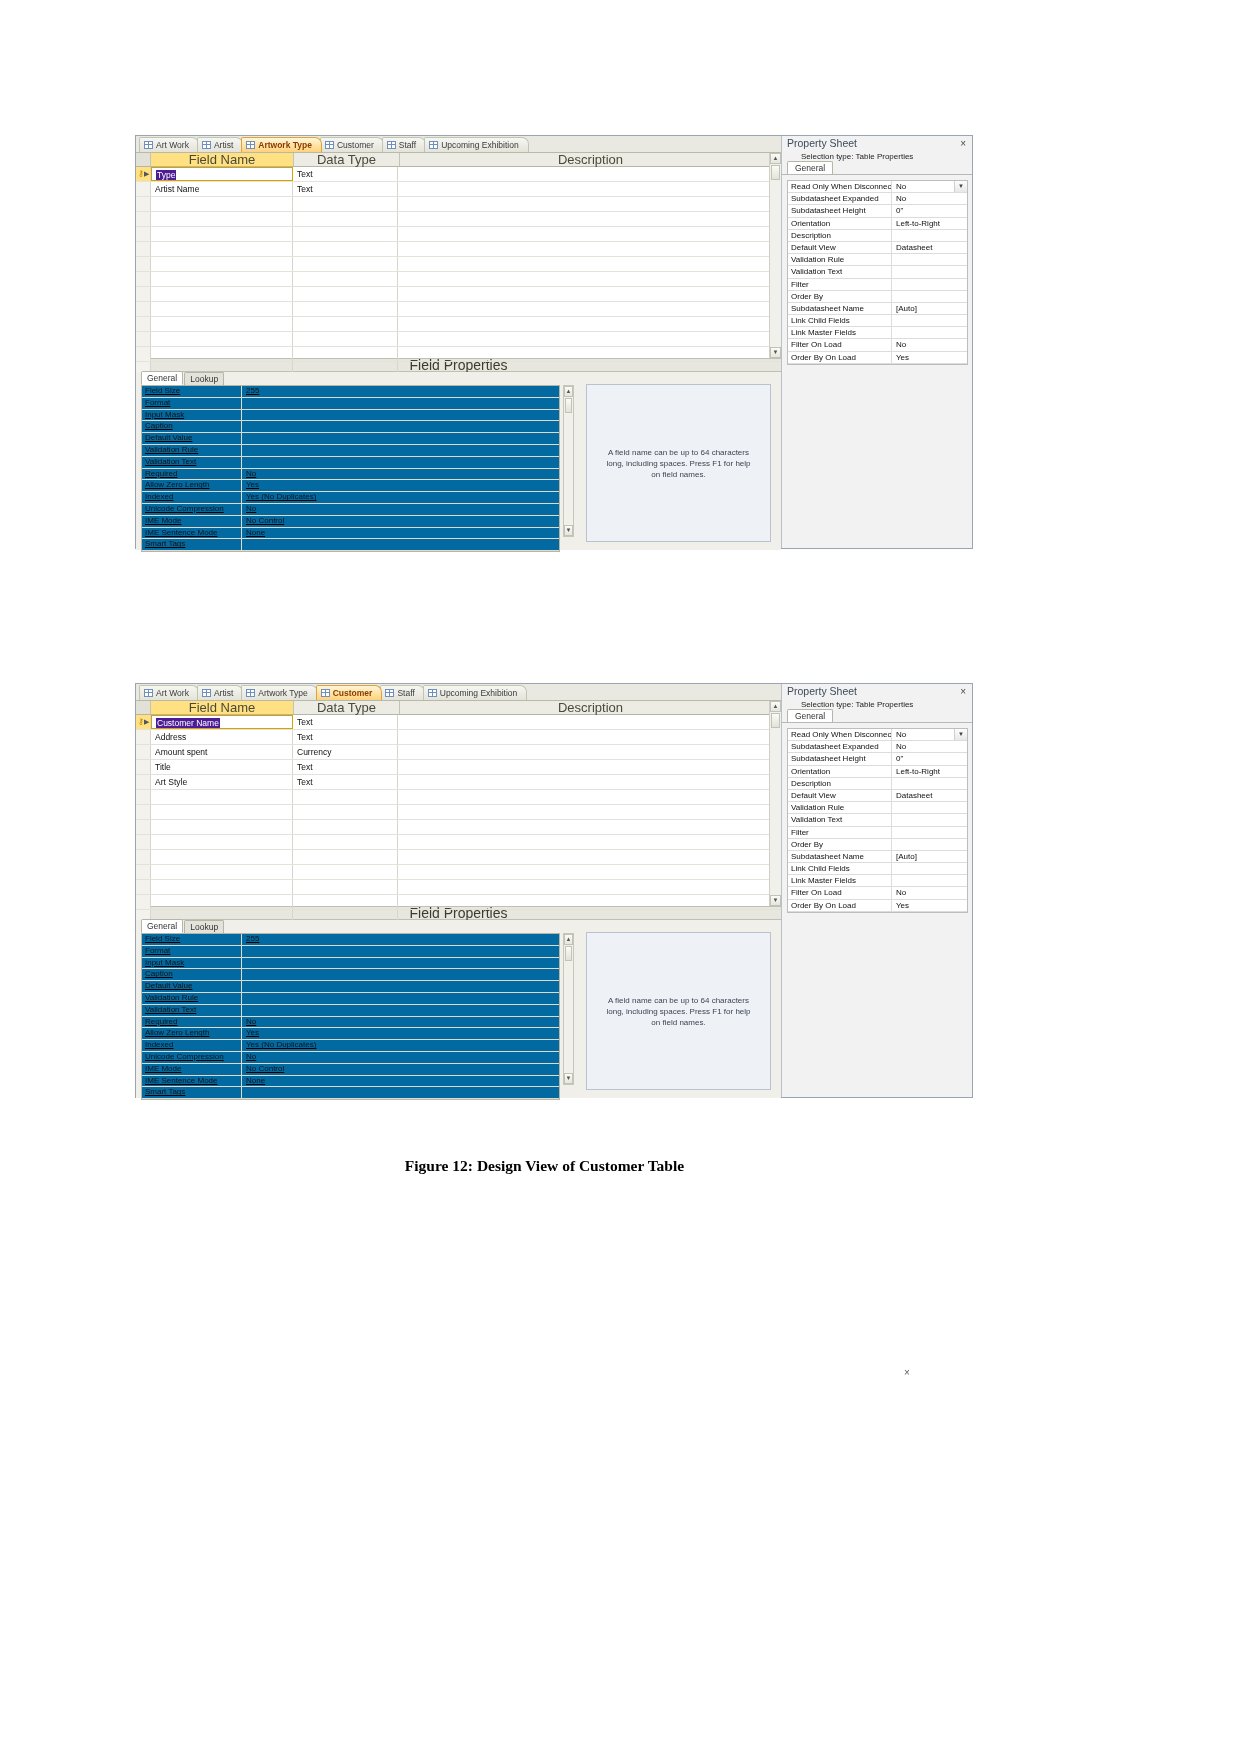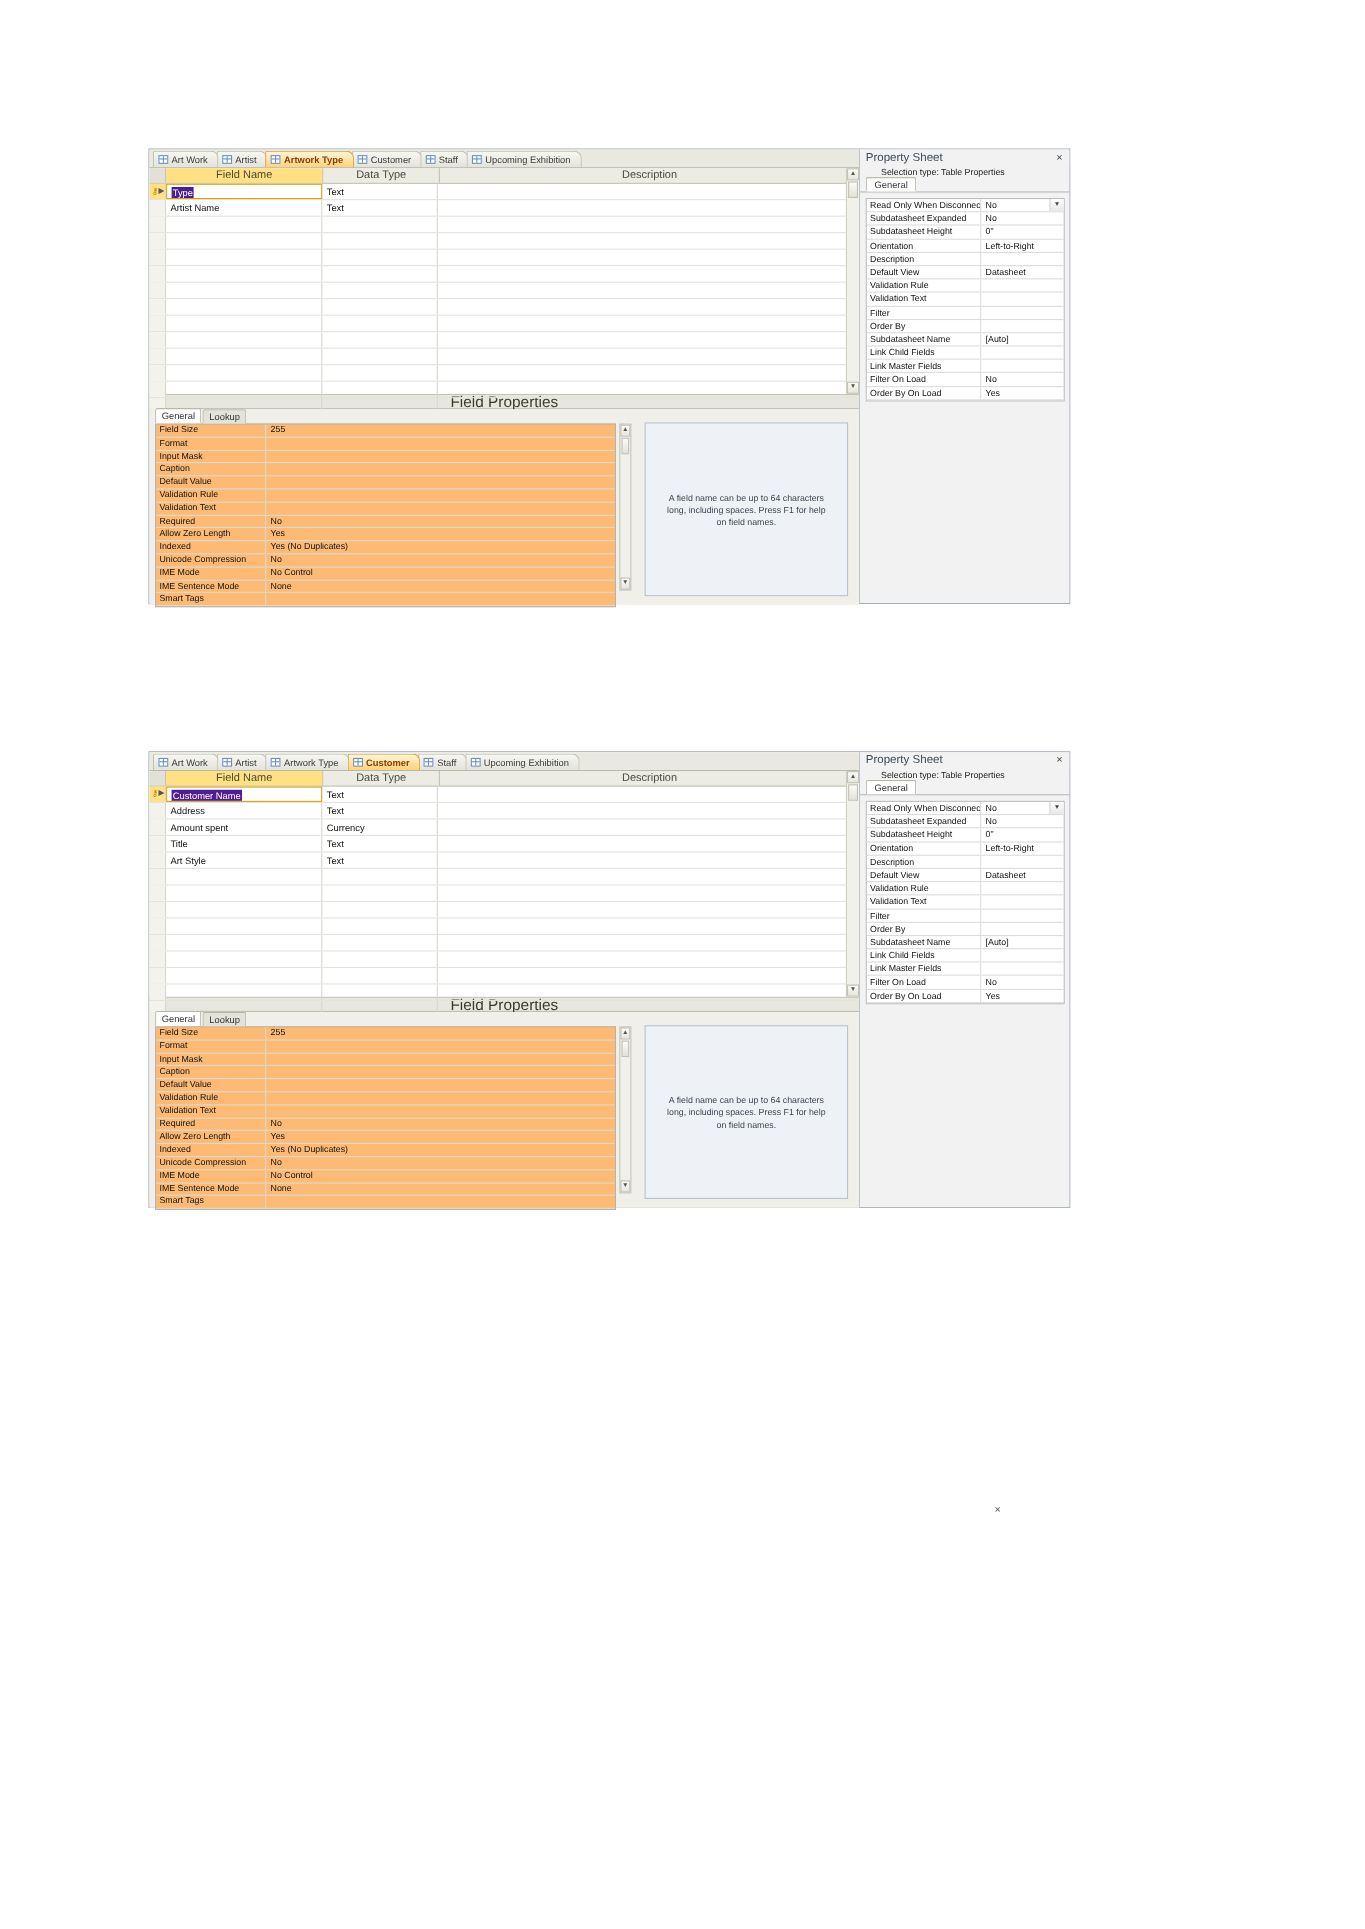--- a/index.html
+++ b/index.html
@@ -22,21 +22,21 @@
   .tab.active{background:linear-gradient(#fff6d8,#ffd27a);border-color:#e0a33a;color:#8a3b00;
               font-weight:bold;z-index:4;position:relative;}
   .tabico{width:9px;height:8px;background:#fff;border:1px solid #6f8fbf;box-sizing:border-box;
           display:block;position:relative;flex:0 0 auto;}
   .tabico::before{content:"";position:absolute;left:0;top:2px;width:100%;height:1px;background:#6f8fbf;}
   .tabico::after{content:"";position:absolute;left:3px;top:0;width:1px;height:100%;background:#6f8fbf;}
   .tabclose{position:absolute;right:5px;top:3px;font-size:10px;color:#5a5a5a;line-height:9px;}
 
   
   .gridwrap{position:relative;background:#fff;}
-  .ghead{display:flex;height:13px;background:#ecebe4;border-bottom:1px solid #b6b6a6;font-size:10px;}
+  .ghead{display:flex;height:13px;background:#ecebe4;border-bottom:1px solid #b6b6a6;font-size:13px;}
   .gh-sel{flex:0 0 14px;background:#e2e1d8;border-right:1px solid #c4c4b5;}
   .gh-fn{flex:0 0 142px;background:#ffe082;border-right:1px solid #c4c4b5;text-align:center;color:#4a4a3a;line-height:13px;}
   .gh-dt{flex:0 0 105px;background:#ecebe4;border-right:1px solid #c4c4b5;text-align:center;color:#4a4a3a;line-height:13px;}
   .gh-de{flex:1 1 auto;background:#ecebe4;text-align:center;color:#4a4a3a;line-height:13px;}
 
   .grow{display:flex;height:14px;font-size:8.5px;border-bottom:1px solid #e3e3dc;}
   .g-sel{flex:0 0 14px;border-right:1px solid #d6d6cc;background:#f3f2ec;position:relative;}
   .g-fn{flex:0 0 142px;border-right:1px solid #d6d6cc;padding-left:4px;line-height:14px;color:#111;box-sizing:border-box;}
   .g-dt{flex:0 0 105px;border-right:1px solid #d6d6cc;padding-left:4px;line-height:14px;color:#111;box-sizing:border-box;}
   .g-de{flex:1 1 auto;line-height:14px;}
@@ -54,21 +54,21 @@
   .fpbar{height:12px;background:#e7e7df;border-top:1px solid #bfbfb2;border-bottom:1px solid #bfbfb2;
          font-size:14px;text-align:center;line-height:12px;color:#3b3b30;}
 
   
   .fpwrap{position:relative;background:#f0efe9;display:flex;}
   .fpleft{position:relative;flex:0 0 auto;box-sizing:border-box;}
   .fptabs{display:flex;align-items:flex-end;height:13px;padding-left:5px;box-sizing:border-box;}
   .fptab{font-size:8.5px;padding:0 5px;height:12px;line-height:12px;border:1px solid #b6b6a8;border-bottom:none;
          background:#e4e3db;color:#333;border-radius:2px 2px 0 0;margin-right:1px;}
   .fptab.active{background:#fff;border-bottom:1px solid #fff;position:relative;z-index:2;}
-  .fptable{background:#fdba74;border:1px solid #b6b6a8;box-sizing:border-box;}
+  .fptable{background:#0369a1;border:1px solid #b6b6a8;box-sizing:border-box;text-decoration:underline;}
   .fprow{display:flex;height:10.8px;font-size:8px;border-bottom:1px solid #dedacd;}
   .fp-k{flex:0 0 100px;padding-left:3px;line-height:10.8px;border-right:1px solid #dedacd;color:#111;box-sizing:border-box;white-space:nowrap;overflow:hidden;}
   .fp-v{flex:1 1 auto;padding-left:4px;line-height:10.8px;color:#111;white-space:nowrap;overflow:hidden;}
   .fpsb{position:absolute;right:0;top:13px;width:11px;bottom:0;background:#f1f1ec;border:1px solid #c6c6ba;box-sizing:border-box;}
   .helpbox{flex:1 1 auto;margin:12px 10px 8px 10px;border:1px solid #b9c3cf;background:#eef1f6;
            display:flex;align-items:center;justify-content:center;text-align:center;
            font-size:8px;color:#3c4552;line-height:11px;padding:0 14px;box-sizing:border-box;}
 
   
   .ps{position:relative;height:100%;box-sizing:border-box;background:#f2f2f2;}
@@ -663,14 +663,15 @@
               <div class="ps-row">
                 <div class="ps-k">Order By On Load</div>
                 <div class="ps-v">Yes</div>
               </div>
             </div>
         </div>
       </div>
     </div>
   </div>
 
+  <div class="caption" style="top:1157px;">Figure 12: Design View of Customer Table</div>
 
 </div>
 
 </body></html>

